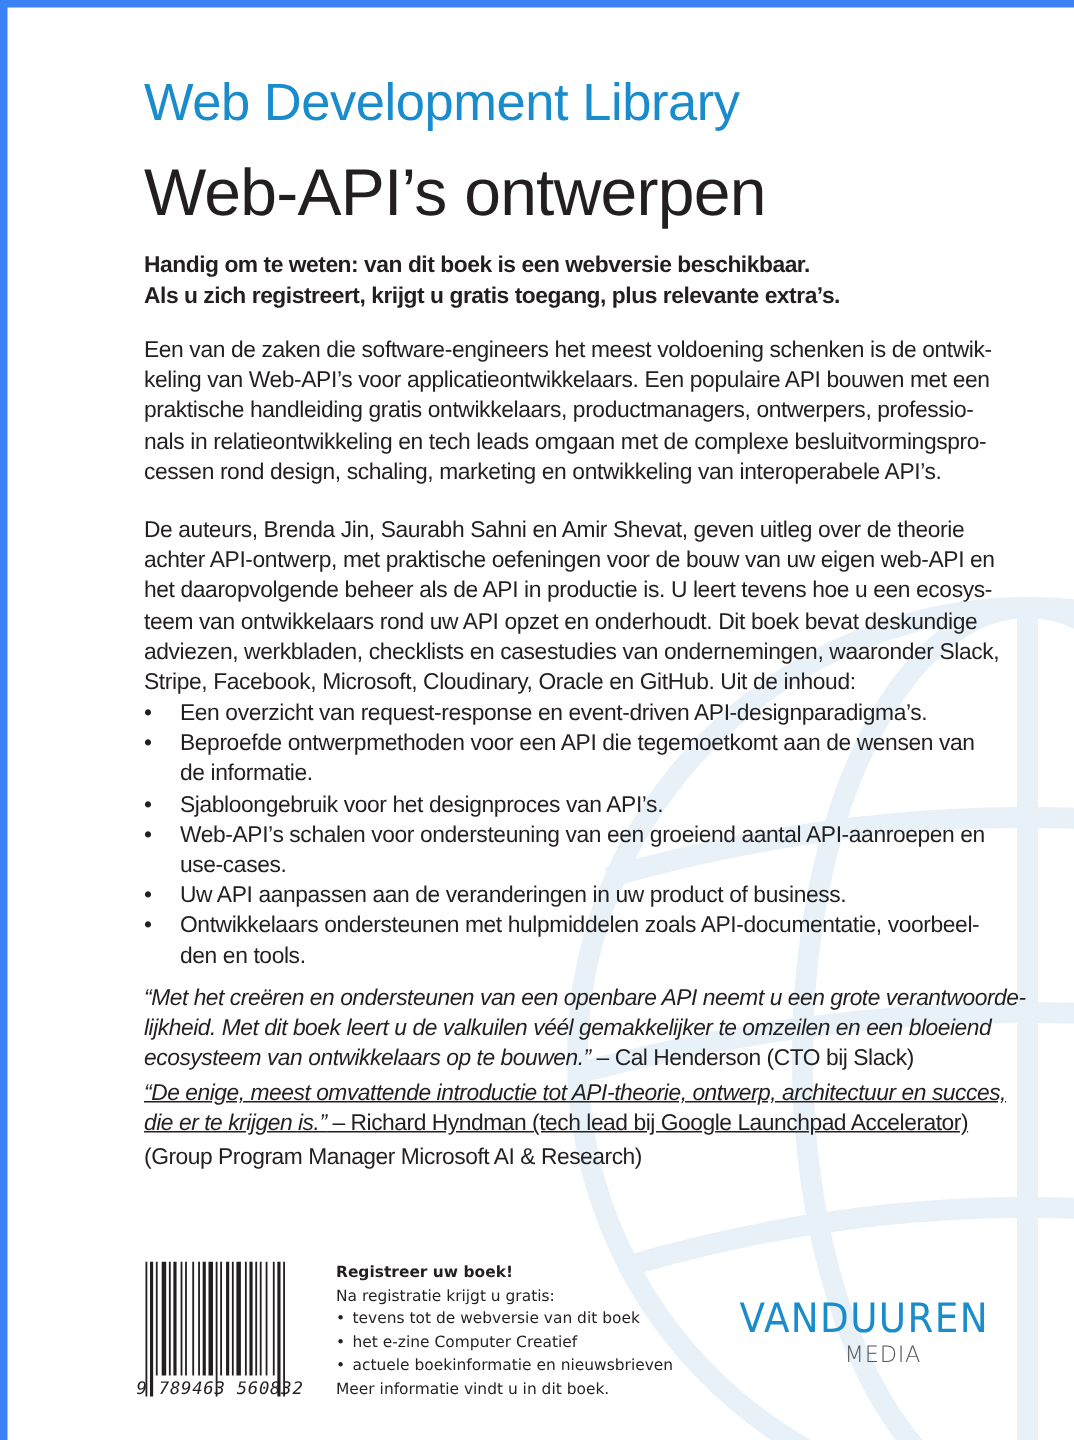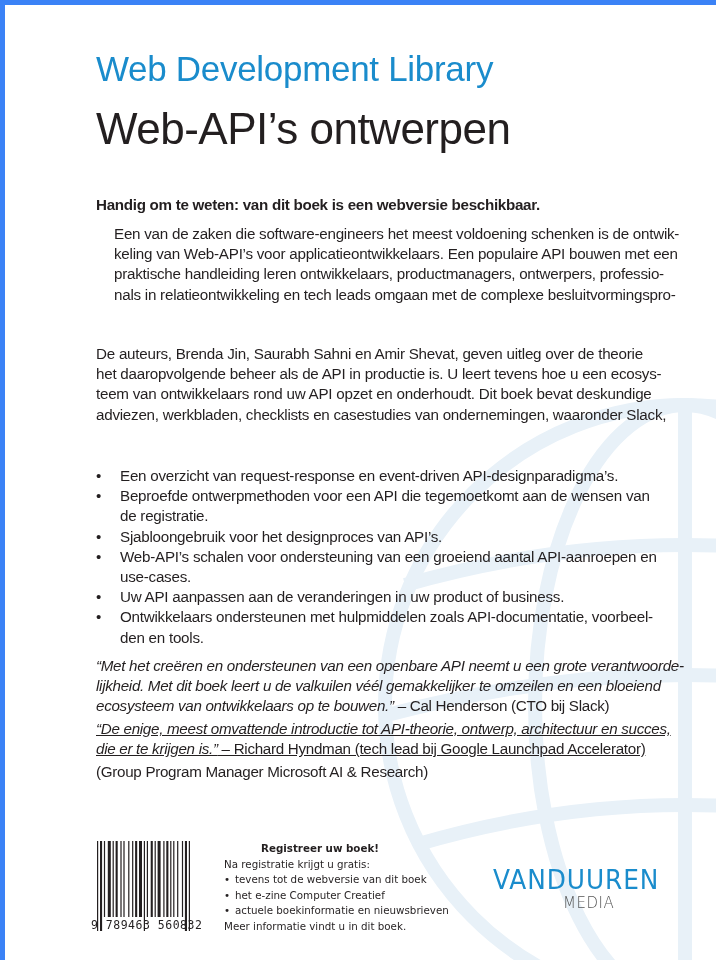--- a/index.html
+++ b/index.html
@@ -31,27 +31,27 @@
   .book-title {
     position: absolute; top: 99px; left: 0;
     font-size: 44px; color: #231f20; letter-spacing: -0.5px;
     white-space: nowrap;
   }
   .intro {
     position: absolute; top: 161px; left: 0; width: 610px;
     font-size: 15.2px; font-weight: bold; line-height: 21px;
     letter-spacing: -0.3px;
   }
-  .intro div { white-space: nowrap; margin-top: 28px; }
+  .intro div { white-space: nowrap; }
   .para {
     position: absolute; left: 0; width: 600px;
     font-size: 15.2px; line-height: 20.2px; letter-spacing: -0.25px;
   }
   .para div { white-space: nowrap; }
-  .p1 { top: 219px; margin-left: 18px; }
+  .p1 { top: 219px; }
   .p2 { top: 339px; }
   .bullets {
     position: absolute; top: 461px; left: 0; width: 620px;
     list-style: none; margin: 0; padding: 0;
     font-size: 15.2px; line-height: 20.2px; letter-spacing: -0.25px;
   }
   .bullets li { position: relative; padding-left: 24px; }
   .bullets li .dot { position: absolute; left: 0; top: 0; }
   .bullets li div { white-space: nowrap; }
   .quote {
@@ -64,28 +64,28 @@
   .q2 { top: 714px; text-decoration: underline; }
   .q3 { top: 757px; }
   .barcode {
     position: absolute; left: 88px; top: 836px;
     width: 118px; height: 92px;
   }
   .barcode-digits {
     position: absolute; left: 86px; top: 913px;
     font-family: "DejaVu Sans Mono", monospace;
     font-size: 11.5px; letter-spacing: 0.5px; color: #231f20;
-    white-space: nowrap; background: transparent;
+    white-space: nowrap; background: transparent; font-style: italic;
   }
   .register {
     position: absolute; left: 219px; top: 836px; width: 200px;
     font-family: "DejaVu Sans", sans-serif;
     font-size: 10.3px; line-height: 15.6px; color: #231f20;
   }
-  .register .head { font-weight: bold; margin-left: 37px; }
+  .register .head { font-weight: bold; }
   .register ul { list-style: none; margin: 0; padding: 0; }
   .register li { position: relative; padding-left: 11px; white-space: nowrap; }
   .register li .dot { position: absolute; left: 0; }
   .register div { white-space: nowrap; }
   .logo {
     position: absolute; left: 488px; top: 859px; width: 180px; height: 48px;
   }
   .logo-main {
     position: absolute; left: 0; top: 0;
     font-size: 27px; color: #1a8ccc; letter-spacing: 1px;
@@ -115,45 +115,49 @@
       <path d="M50 460 Q320 380 590 460"></path>
     </g>
   </svg>
 
   <div class="content">
     <div class="series-title">Web Development Library</div>
     <div class="book-title">Web-API’s ontwerpen</div>
 
     <div class="intro">
       <div>Handig om te weten: van dit boek is een webversie beschikbaar.</div>
+      <div>Als u zich registreert, krijgt u gratis toegang, plus relevante extra’s.</div>
     </div>
 
     <div class="para p1">
       <div>Een van de zaken die software-engineers het meest voldoening schenken is de ontwik-</div>
       <div>keling van Web-API’s voor applicatieontwikkelaars. Een populaire API bouwen met een</div>
-      <div>praktische handleiding leren ontwikkelaars, productmanagers, ontwerpers, professio-</div>
+      <div>praktische handleiding gratis ontwikkelaars, productmanagers, ontwerpers, professio-</div>
       <div>nals in relatieontwikkeling en tech leads omgaan met de complexe besluitvormingspro-</div>
+      <div>cessen rond design, schaling, marketing en ontwikkeling van interoperabele API’s.</div>
     </div>
 
     <div class="para p2">
       <div>De auteurs, Brenda Jin, Saurabh Sahni en Amir Shevat, geven uitleg over de theorie</div>
+      <div>achter API-ontwerp, met praktische oefeningen voor de bouw van uw eigen web-API en</div>
       <div>het daaropvolgende beheer als de API in productie is. U leert tevens hoe u een ecosys-</div>
       <div>teem van ontwikkelaars rond uw API opzet en onderhoudt. Dit boek bevat deskundige</div>
       <div>adviezen, werkbladen, checklists en casestudies van ondernemingen, waaronder Slack,</div>
+      <div>Stripe, Facebook, Microsoft, Cloudinary, Oracle en GitHub. Uit de inhoud:</div>
     </div>
 
     <ul class="bullets">
       <li>
         <span class="dot">•</span>
         <div>Een overzicht van request-response en event-driven API-designparadigma’s.</div>
       </li>
       <li>
         <span class="dot">•</span>
         <div>Beproefde ontwerpmethoden voor een API die tegemoetkomt aan de wensen van</div>
-        <div>de registratie.</div>
+        <div>de informatie.</div>
       </li>
       <li>
         <span class="dot">•</span>
         <div>Sjabloongebruik voor het designproces van API’s.</div>
       </li>
       <li>
         <span class="dot">•</span>
         <div>Web-API’s schalen voor ondersteuning van een groeiend aantal API-aanroepen en</div>
         <div>use-cases.</div>
       </li>

